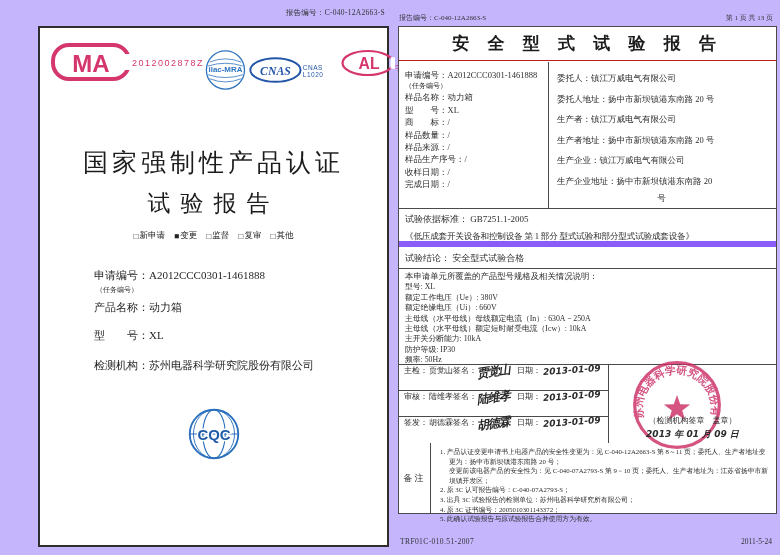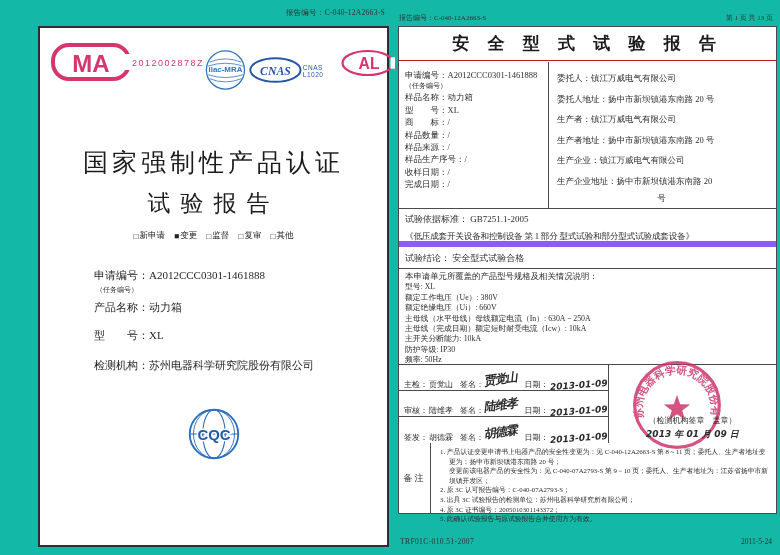--- a/index.html
+++ b/index.html
@@ -1,16 +1,16 @@
 <!DOCTYPE html>
 <html><head>
 <meta charset="utf-8">
 <style>
   html,body{margin:0;padding:0;background:#ffffff;}
-  .canvas{position:relative;width:780px;height:555px;background:#14b8a6;overflow:hidden;
+  .canvas{position:relative;width:780px;height:555px;background:#c4b5fd;overflow:hidden;
           font-family:"Liberation Serif","DejaVu Serif",serif;color:#3a3a3a;}
   .page{position:absolute;background:#fff;}
 
   
   .lp-report-no{position:absolute;left:38px;top:8px;width:347px;text-align:right;
     font-size:7.5px;color:#333;letter-spacing:.3px;}
   .page-left{left:38px;top:26px;width:347px;height:517px;border:2px solid #2e2e2e;}
   .logos{position:absolute;top:14px;left:10px;right:8px;display:flex;
     justify-content:space-between;align-items:flex-start;}
   .logo-col{display:flex;flex-direction:row;align-items:center;}
@@ -45,25 +45,25 @@
   .rp-standard{top:182px;height:38px;border-bottom:6px solid #8b5cf6;padding:4px 5px 0 6px;}
   .rp-standard .l1{font-size:9px;color:#2c2c2c;}
   .rp-standard .l2{font-size:8.6px;margin-top:5px;letter-spacing:-.2px;color:#2c2c2c;}
   .rp-conclusion{top:220px;height:22px;line-height:22px;border-bottom:1px solid #4a4a4a;
     padding-left:6px;font-size:9px;color:#2c2c2c;}
   .rp-spec{top:242px;height:96px;border-bottom:1px solid #4a4a4a;padding:3px 6px 0 6px;
     font-size:7.8px;line-height:10.4px;color:#2c2c2c;}
   .rp-spec .spec-title{font-size:8.4px;}
   .rp-sigs{position:absolute;left:0;top:338px;width:210px;height:78px;box-sizing:border-box;
     border-right:1px solid #4a4a4a;}
-  .sig-row{position:relative;height:26px;box-sizing:border-box;display:flex;align-items:flex-end;
+  .sig-row{position:relative;height:26px;box-sizing:border-box;display:flex;align-items:flex-start;
     padding-left:5px;font-size:8px;color:#2c2c2c;white-space:nowrap;}
   .sig-row.b{border-bottom:1px solid #4a4a4a;}
   .sig-name{margin-left:1px;}
-  .sig-lbl{margin-left:7px;}
+  .sig-lbl{}
   .hand{font-family:"DejaVu Sans","Liberation Sans",sans-serif;font-style:italic;font-weight:bold;color:#2a2a2a;}
   .sig-script{display:inline-block;font-size:12px;letter-spacing:-1px;transform:rotate(-8deg) translateY(-2px);width:40px;}
   .sig-date{display:inline-block;font-size:9px;transform:rotate(-4deg);margin-left:2px;}
   .rp-seal-cell{position:absolute;left:210px;right:0;top:338px;height:78px;}
   .seal-svg{position:absolute;left:22px;top:-6px;}
   .seal-caption{position:absolute;left:0;right:0;bottom:17px;text-align:center;font-size:8px;color:#2c2c2c;}
   .seal-date{position:absolute;left:0;right:0;bottom:2px;text-align:center;font-size:9px;}
   .rp-remarks{top:416px;height:70px;display:flex;}
   .rp-remarks-label{width:32px;box-sizing:border-box;border-right:1px solid #4a4a4a;
     display:flex;align-items:center;justify-content:center;font-size:9px;letter-spacing:2px;color:#2c2c2c;}
@@ -201,21 +201,21 @@
     </div>
 
     <div class="cell rp-conclusion">试验结论：  安全型式试验合格</div>
 
     <div class="cell rp-spec">
       <div class="spec-title">本申请单元所覆盖的产品型号规格及相关情况说明：</div>
       <div>型号: XL</div>
       <div>额定工作电压（Ue）: 380V</div>
       <div>额定绝缘电压（Ui）: 660V</div>
       <div>主母线（水平母线）母线额定电流（In）: 630A－250A</div>
-      <div>主母线（完成日期）额定短时耐受电流（Icw）: 10kA</div>
+      <div>主母线（水平母线）额定短时耐受电流（Icw）: 10kA</div>
       <div>主开关分断能力: 10kA</div>
       <div>防护等级: IP30</div>
       <div>频率: 50Hz</div>
     </div>
 
     <div class="rp-sigs">
       <div class="sig-row b">
         <span>主检：</span>
           <span class="sig-name">贾觉山</span>
         <span class="sig-lbl">签名：</span>

